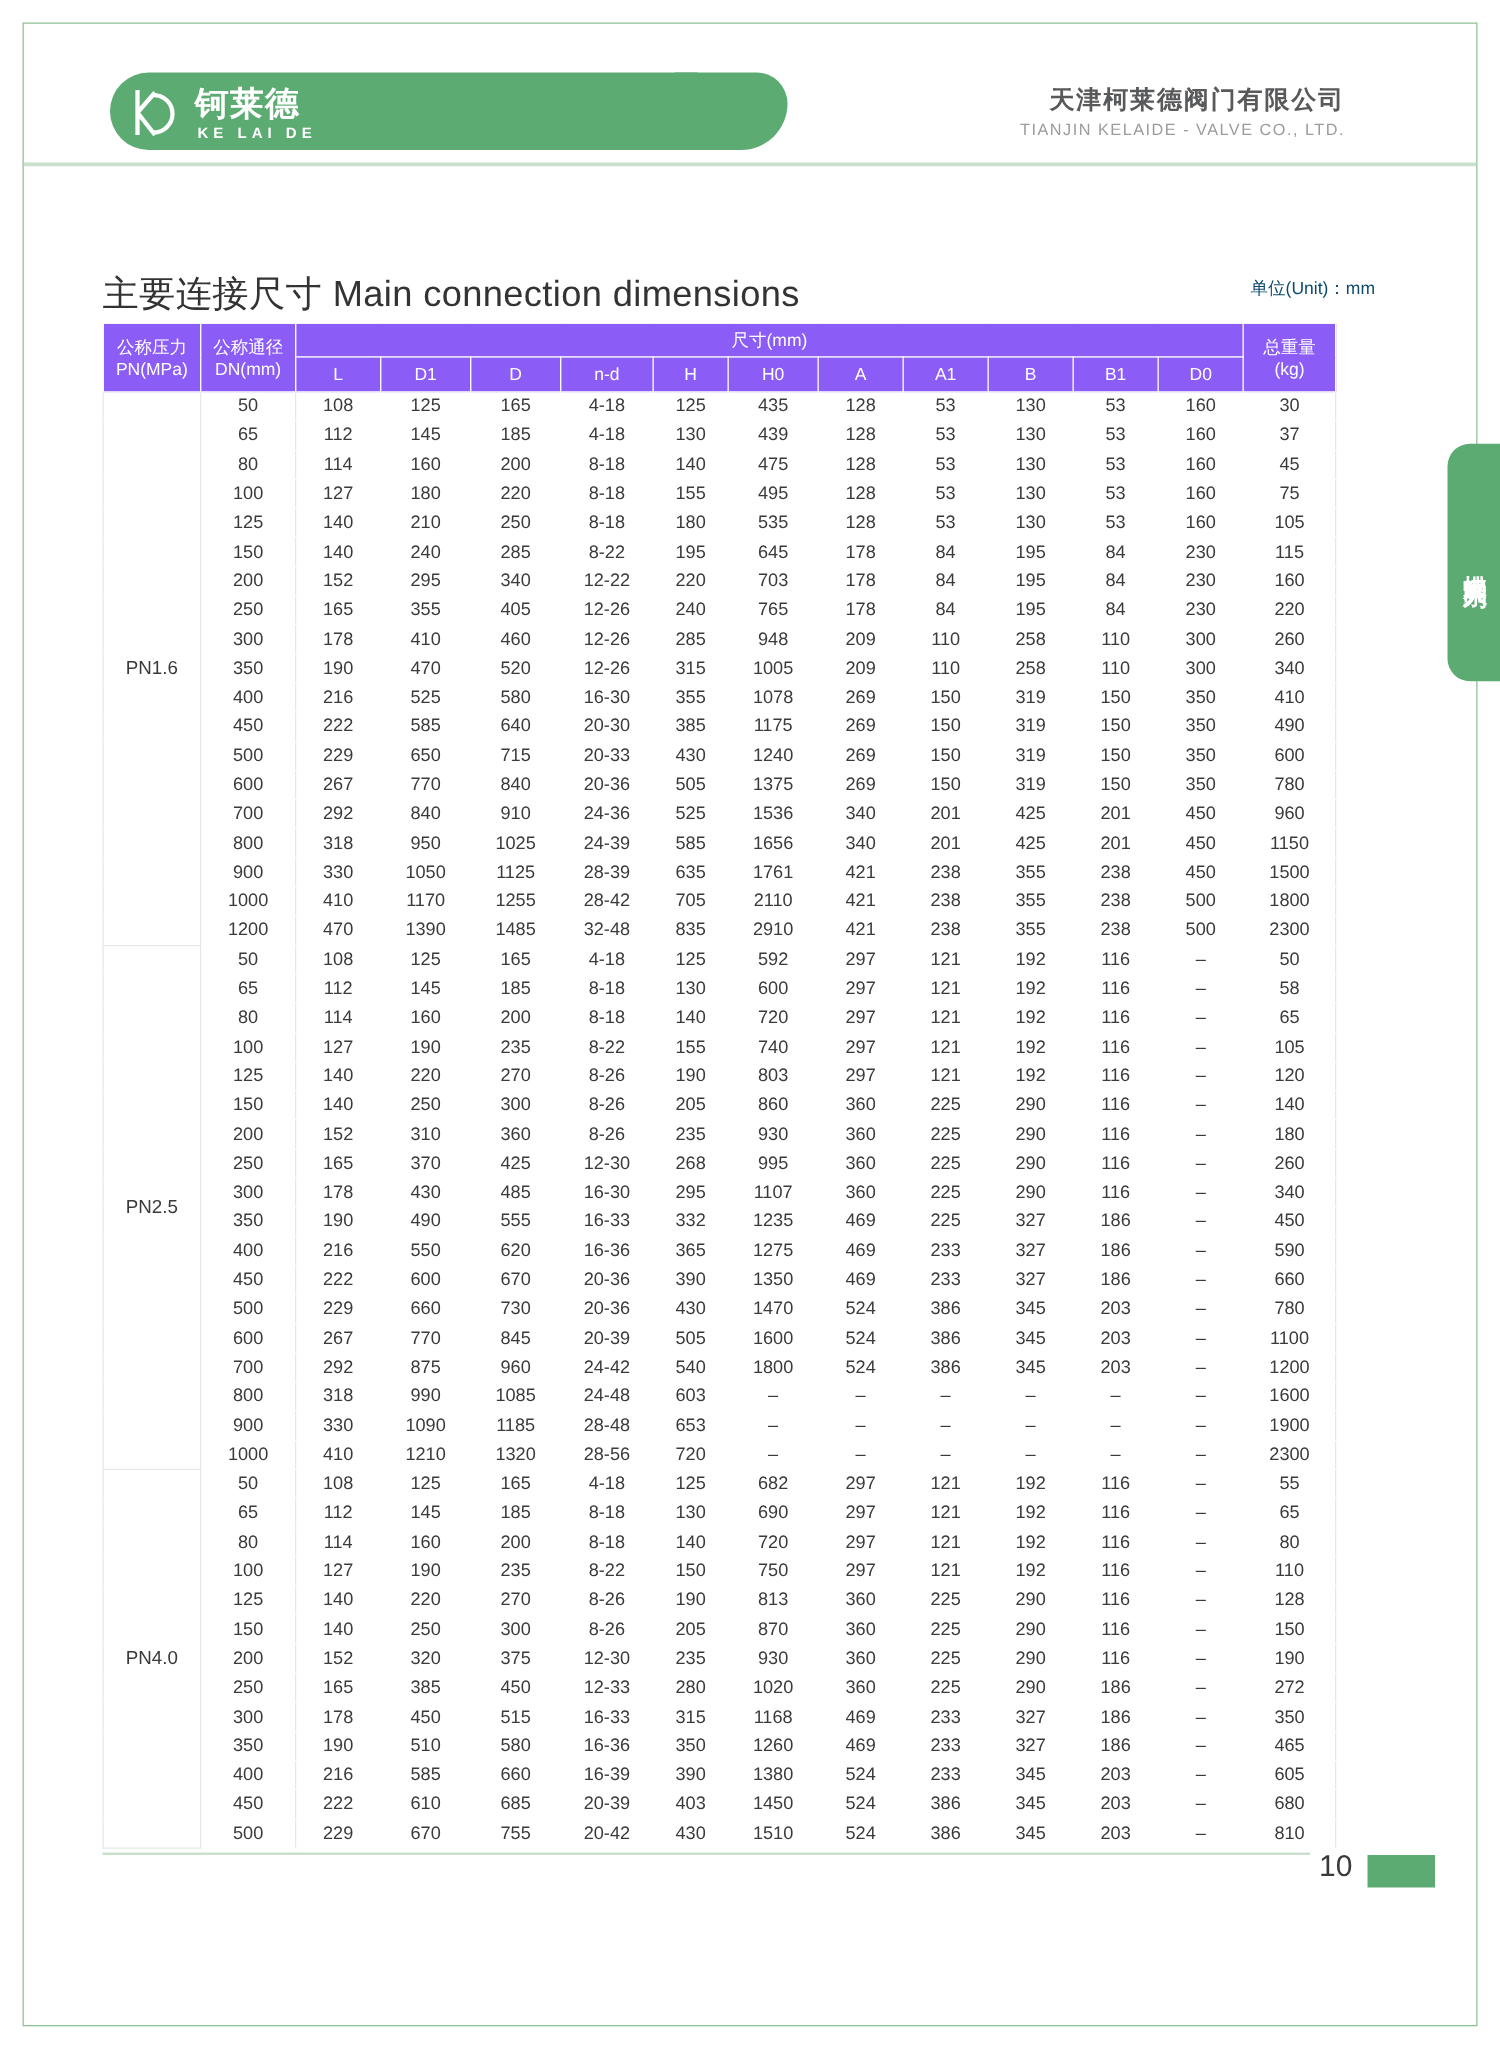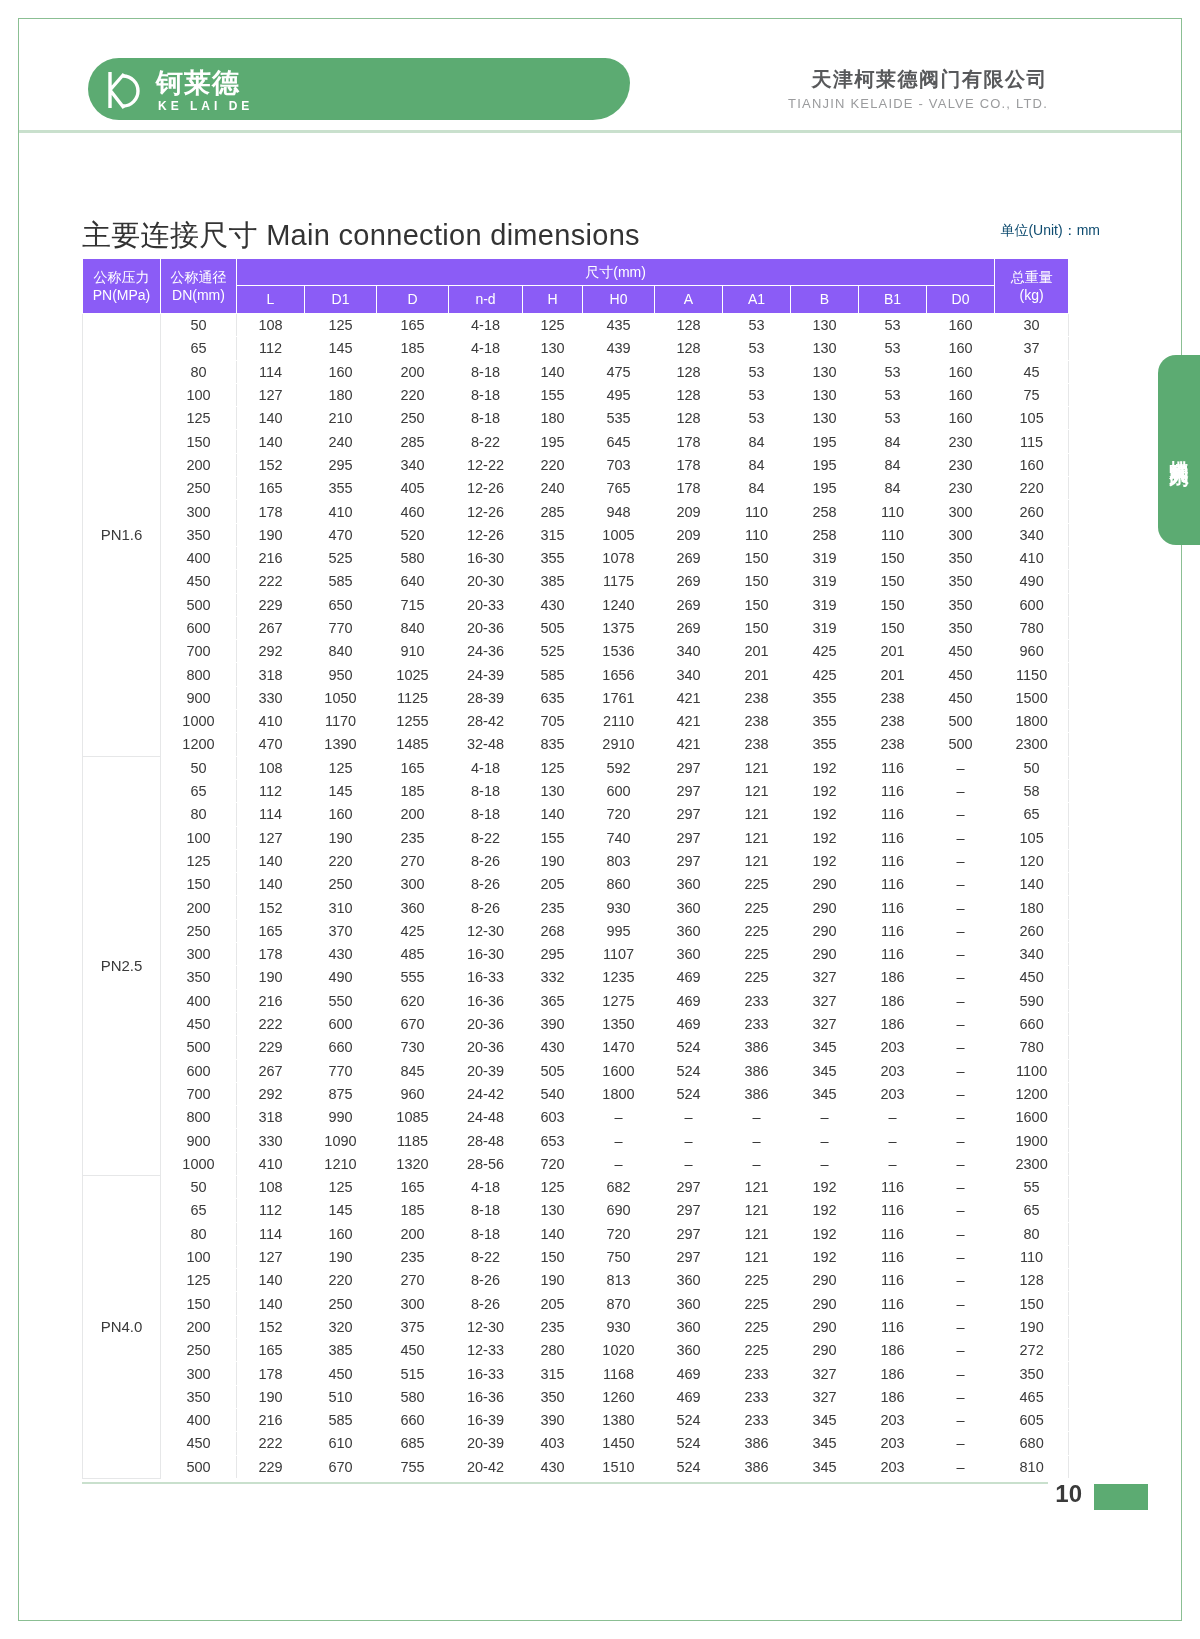--- a/index.html
+++ b/index.html
@@ -26,20 +26,21 @@
     box-sizing: border-box;
   }
 
   
   .header {
     position: absolute;
     left: 0;
     top: 46px;
     width: 1146px;
     height: 92px;
+    padding-left: 28px;
   }
   .header-bar {
     position: absolute;
     left: 88px;
     top: 12px;
     width: 470px;
     height: 62px;
     background: #5cab72;
     border-radius: 31px 0 0 31px;
   }
@@ -233,21 +234,21 @@
     top: 1482px;
     width: 966px;
     height: 2px;
     background: #c9e0cd;
   }
   .page-no {
     position: absolute;
     right: 118px;
     top: 1480px;
     font-size: 24px;
-    font-weight: bold;
+    font-weight: normal;
     color: #3a3a3a;
   }
   .footer-chip {
     position: absolute;
     right: 52px;
     top: 1484px;
     width: 54px;
     height: 26px;
     background: #5cab72;
   }

